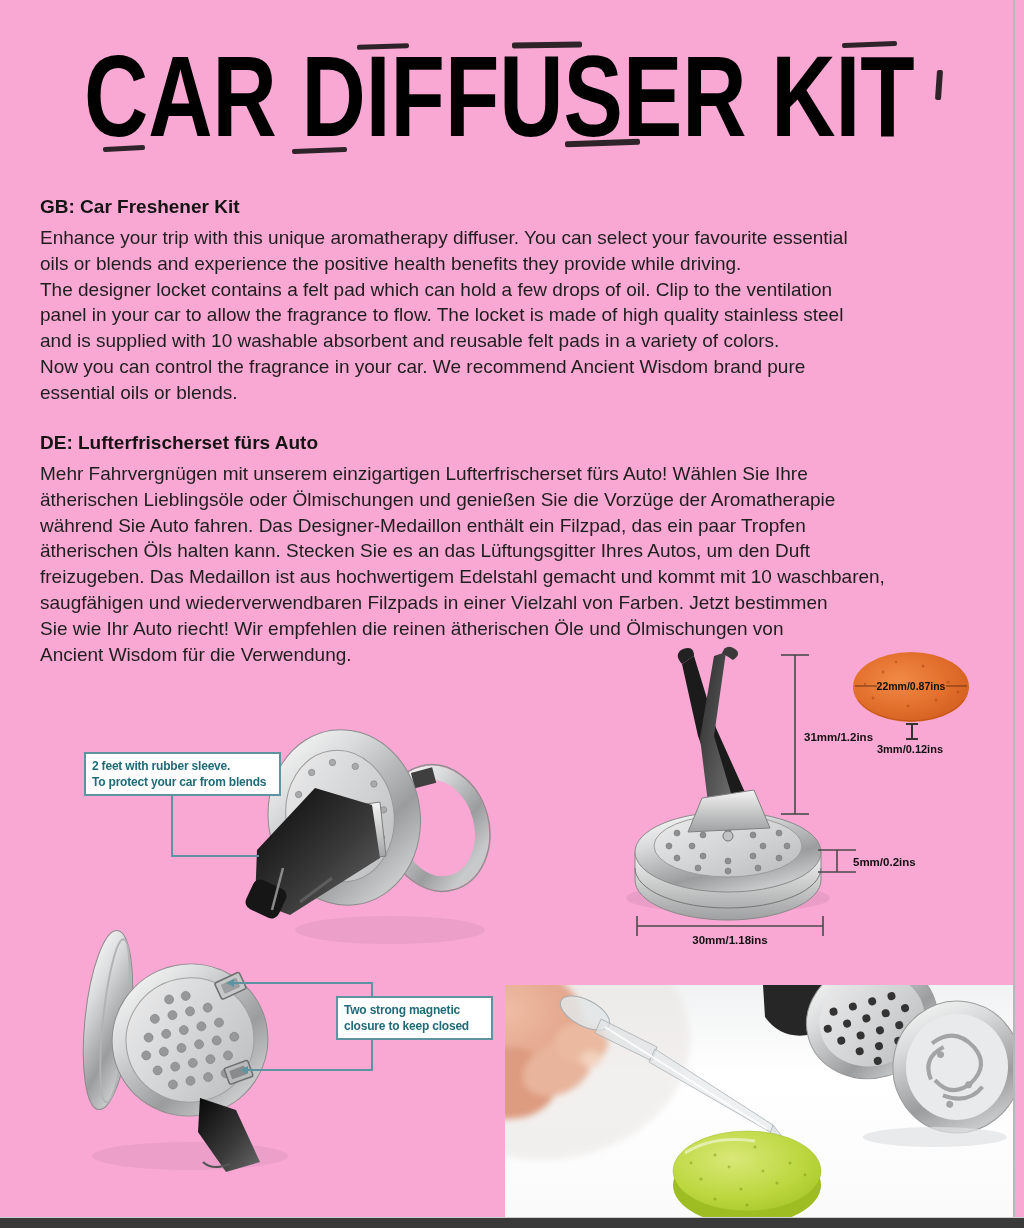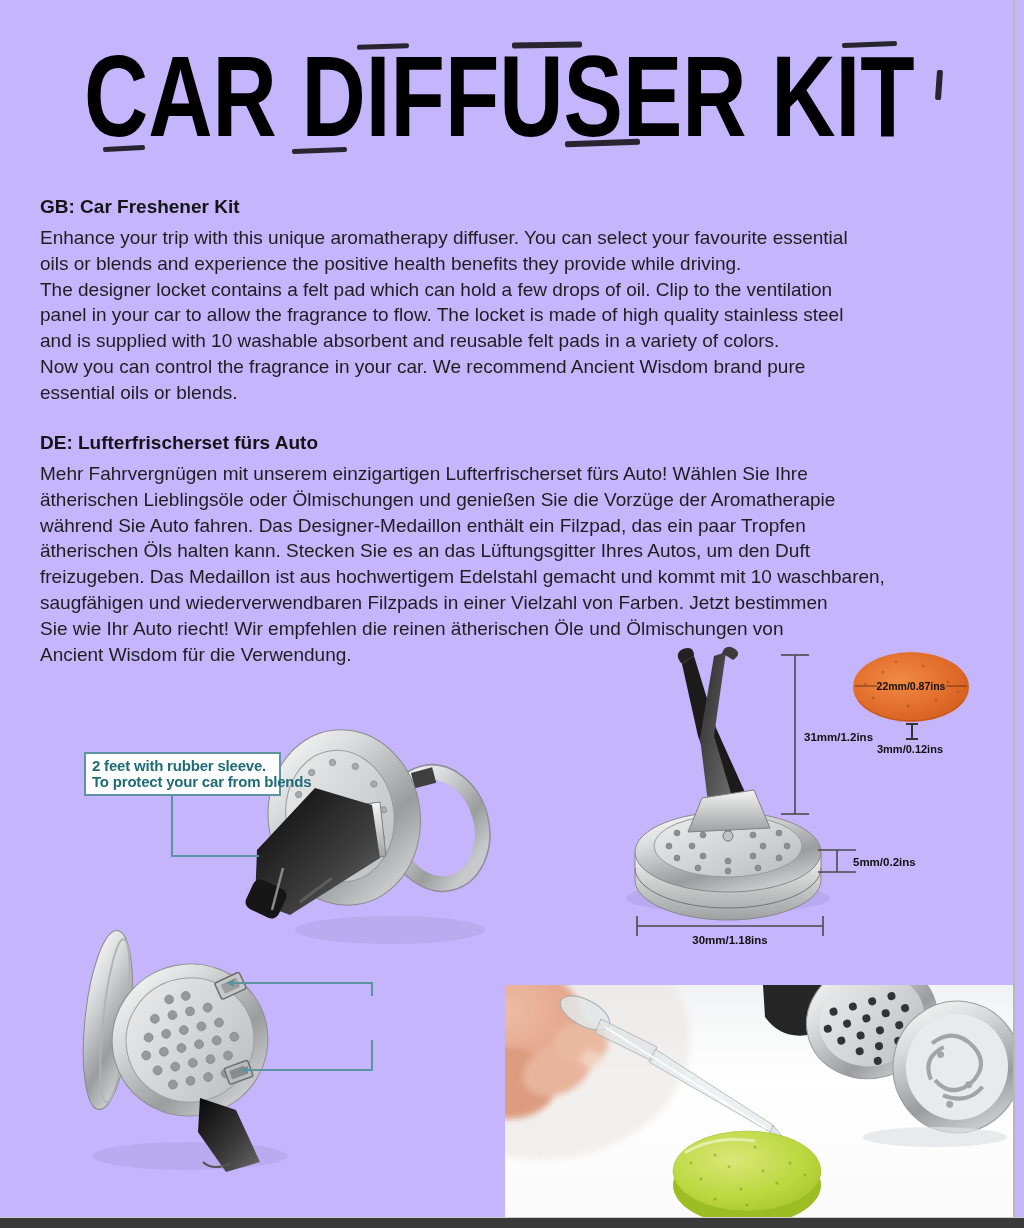--- a/index.html
+++ b/index.html
@@ -1,24 +1,24 @@
 <!DOCTYPE html>
 <html><head>
 <meta charset="utf-8">
 <style>
   html,body{margin:0;padding:0;background:#fff;}
-  #page{position:relative;width:1024px;height:1228px;background:#c4b5fd;
+  #page{position:relative;width:1024px;height:1228px;background:#f9a8d4;
         font-family:"Liberation Sans",sans-serif;overflow:hidden;}
   .abs{position:absolute;}
   .title{font-size:89px;font-weight:700;color:#000;line-height:1;
          transform:scale(1.0,1.30);transform-origin:0 0;letter-spacing:0px;white-space:nowrap;}
   .heading{font-size:19px;font-weight:bold;color:#141414;line-height:26px;}
   .bodytext{font-size:19px;color:#1e1e1e;line-height:25.8px;white-space:pre-line;margin-top:5px;}
   .callout{border:2px solid #5e94a2;background:#fff;color:#1f6b77;font-weight:bold;
-           font-size:15px;line-height:16px;padding:4px 6px;letter-spacing:-0.2px;white-space:nowrap;}
+           font-size:12px;line-height:16px;padding:4px 6px;letter-spacing:-0.2px;white-space:nowrap;}
   .cline{background:#5e94a2;}
   .arrow-left{width:0;height:0;border-top:4px solid transparent;border-bottom:4px solid transparent;
               border-right:8px solid #5e94a2;}
   .speck{background:#0c0c0c;border-radius:2px;opacity:.85;}
   .edge-right{background:#b8b8b8;}
   .band-bottom{background:#3a3a3a;}
   .band-thin{background:#cfcfcf;}
   svg text{font-family:"Liberation Sans",sans-serif;font-weight:bold;fill:#101010;}
 </style>
 </head>
@@ -372,20 +372,24 @@
     </g>
   </svg>
 
   <div class="abs callout" style="left:84px;top:752px;width:181px;">
     <span style="display:block">2 feet with rubber sleeve.</span>
     <span style="display:block">To protect your car from blends</span>
   </div>
   <div class="abs cline" style="left:171px;top:794px;width:2px;height:62px;"></div>
   <div class="abs cline" style="left:171px;top:855px;width:88px;height:2px;"></div>
 
+  <div class="abs callout" style="left:336px;top:996px;width:141px;">
+    <span style="display:block">Two strong magnetic</span>
+    <span style="display:block">closure to keep closed</span>
+  </div>
   <div class="abs cline" style="left:233px;top:982px;width:140px;height:2px;"></div>
   <div class="abs arrow-left" style="left:226px;top:979px;"></div>
   <div class="abs cline" style="left:371px;top:982px;width:2px;height:14px;"></div>
   <div class="abs cline" style="left:371px;top:1040px;width:2px;height:30px;"></div>
   <div class="abs cline" style="left:247px;top:1069px;width:126px;height:2px;"></div>
   <div class="abs arrow-left" style="left:240px;top:1066px;"></div>
 
   <div class="abs edge-right" style="left:1013px;top:0;width:2px;height:1228px;"></div>
   <div class="abs band-thin" style="left:0;top:1217px;width:1024px;height:1px;"></div>
   <div class="abs band-bottom" style="left:0;top:1218px;width:1024px;height:10px;"></div>

